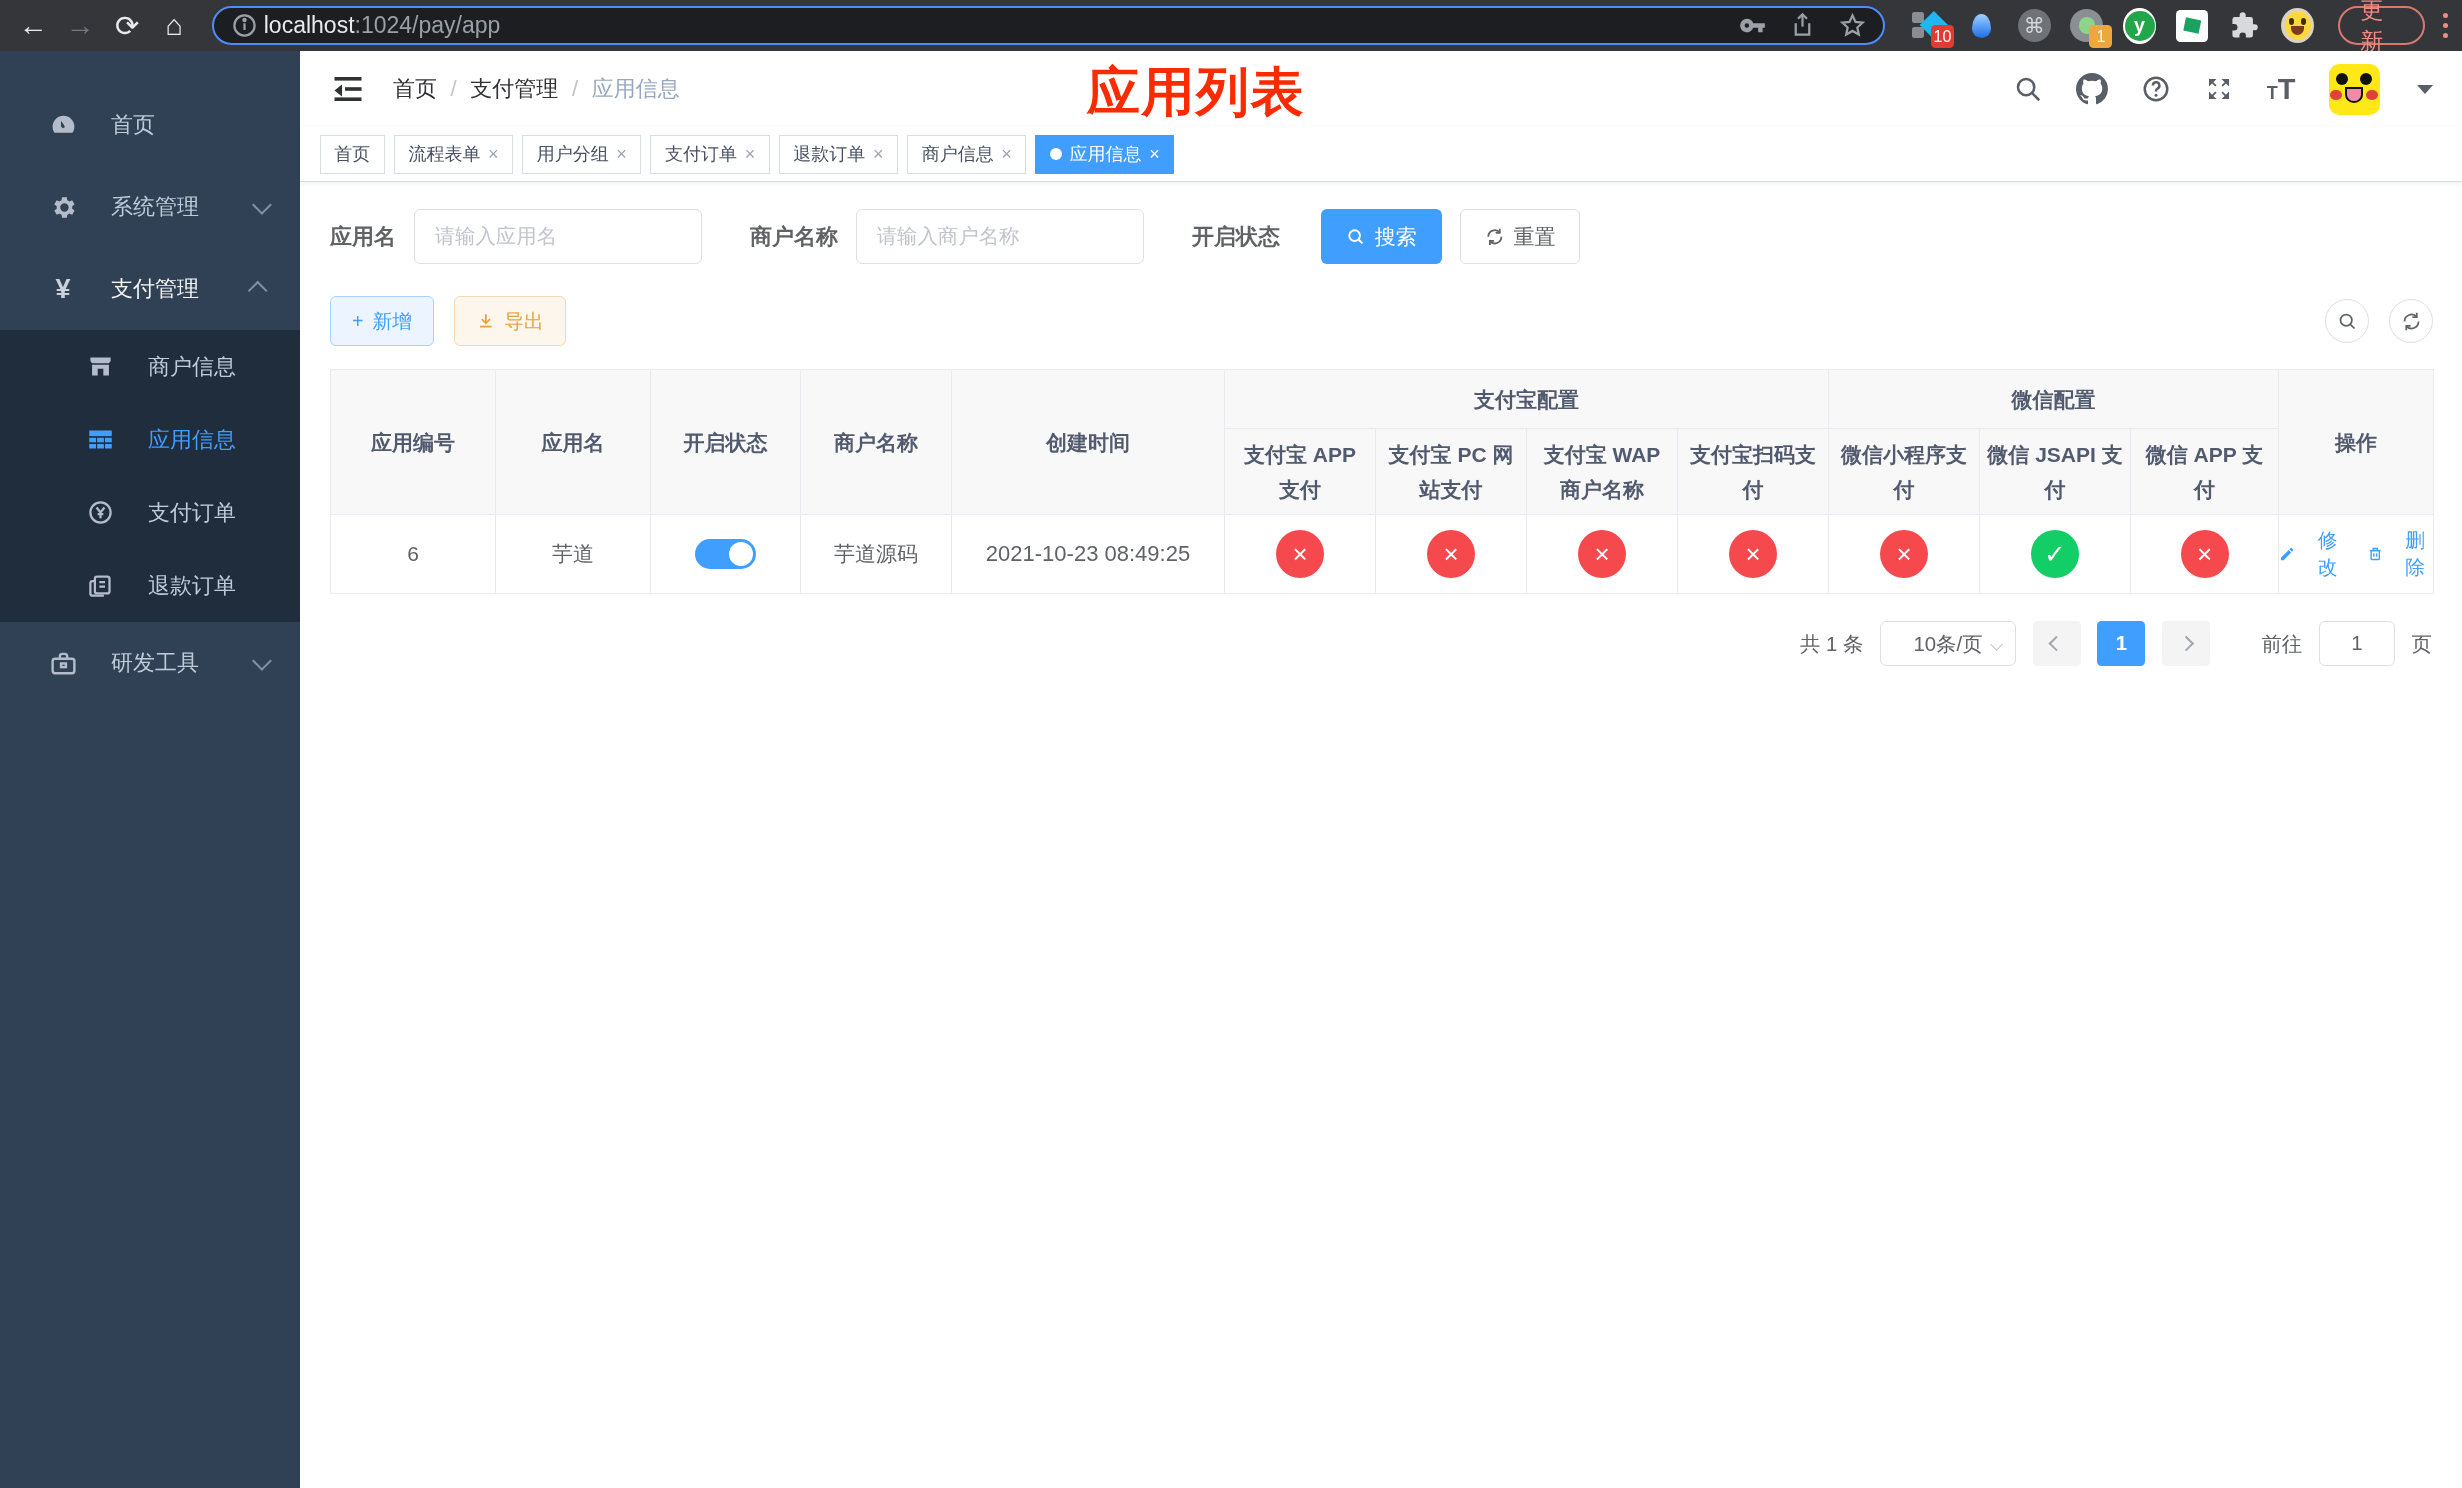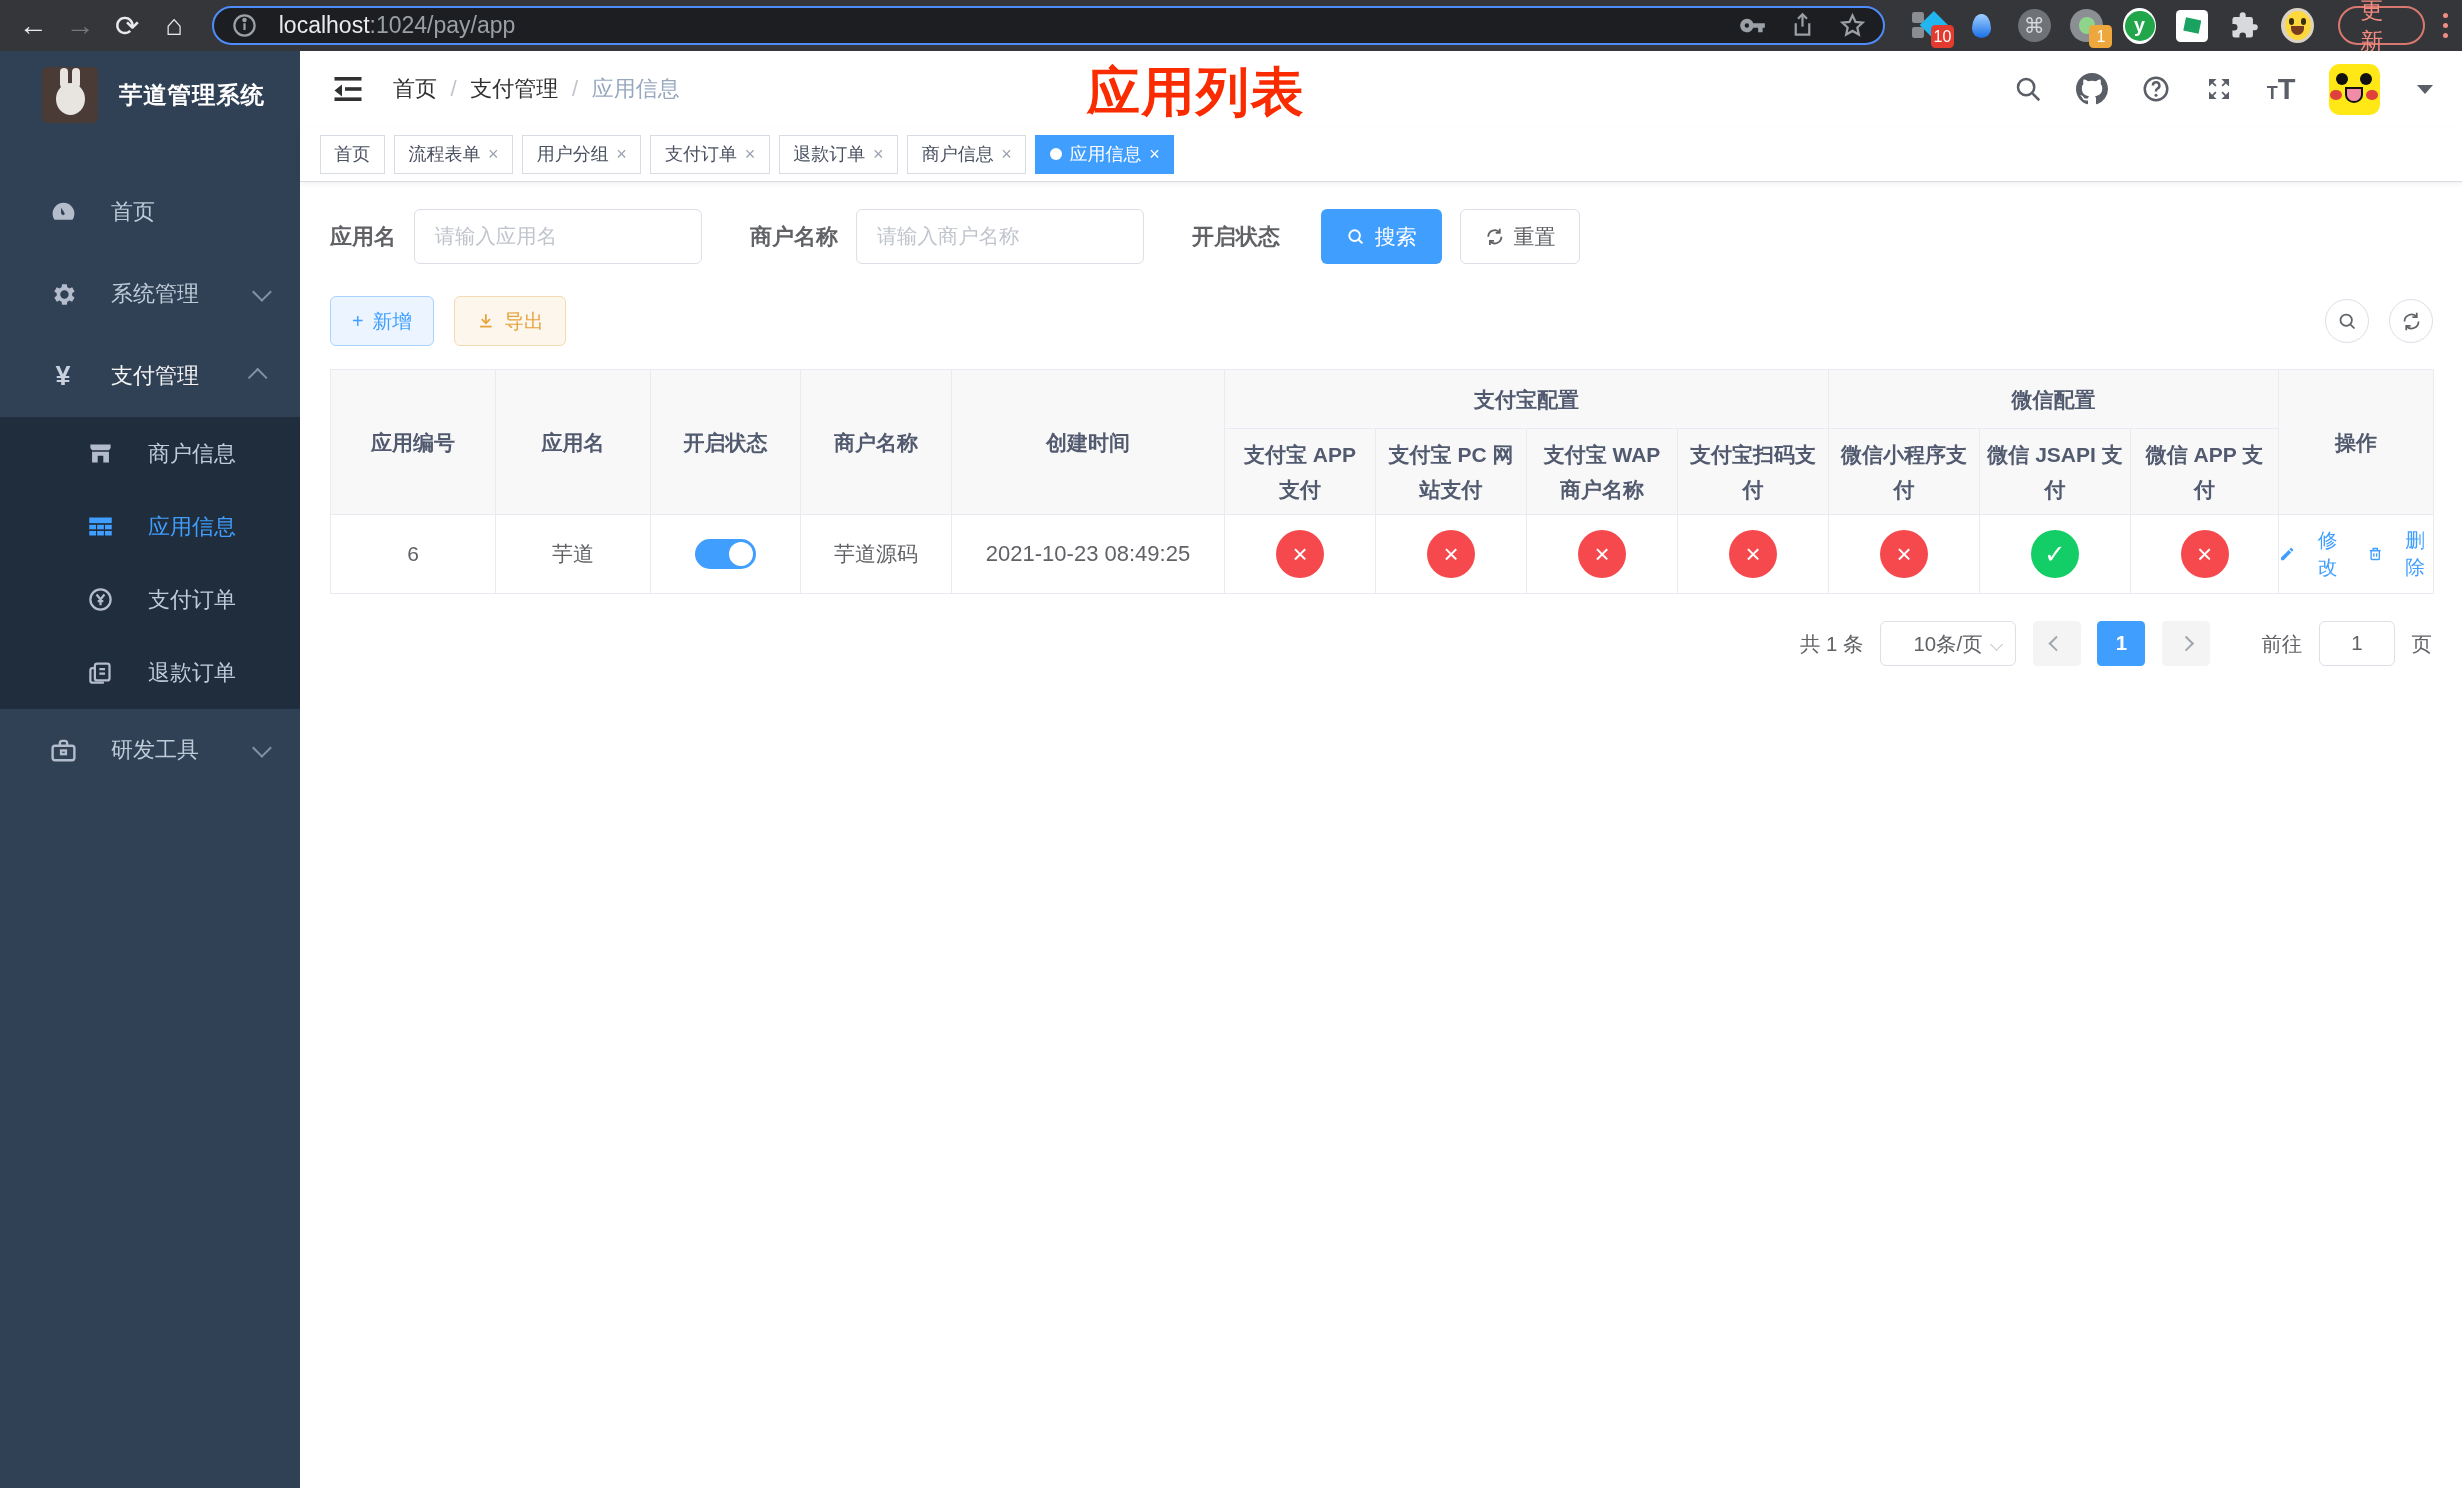--- a/index.html
+++ b/index.html
@@ -3,21 +3,21 @@
 <meta charset="utf-8">
 <style>
   * { margin:0; padding:0; box-sizing:border-box; }
   html,body { width:2462px; height:1489px; overflow:hidden; font-family:"Liberation Sans","DejaVu Sans",sans-serif; background:#fff; }
   .stage { position:relative; width:2462px; height:1489px; }
 
   
   .chrome { position:absolute; top:0; left:0; width:2462px; height:51px; background:#35363a; display:flex; align-items:center; padding:0 13.6px; gap:7.6px; }
   .nav-ic { width:42px; height:42px; display:flex; align-items:center; justify-content:center; color:#e8eaed; font-size:29px; border-radius:50%; }
   .nav-ic.dim { color:#75797e; }
-  .url-pill { height:39px; flex:0 0 1673px; margin-left:10.6px; background:#1d1e21; border:2.3px solid #4e8cf9; border-radius:21px; display:flex; align-items:center; padding:0 16.7px; gap:21px; }
+  .url-pill { height:39px; flex:0 0 1673px; margin-left:10.6px; background:#1d1e21; border:2.3px solid #4e8cf9; border-radius:21px; display:flex; align-items:center; padding:0 16.7px; gap:6px; }
   .url-text { font-size:23px; color:#e8eaed; white-space:nowrap; }
   .url-text .rest { color:#9aa0a6; }
   .pill-right { margin-left:auto; display:flex; align-items:center; gap:23px; }
   .mono-ic { width:27px; height:27px; color:#9aa0a6; }
   .ext-row { display:flex; align-items:center; gap:19.7px; margin-left:19.7px; }
   .ext { position:relative; width:33px; height:33px; display:flex; align-items:center; justify-content:center; }
   .badge { position:absolute; right:-9px; bottom:-6px; min-width:23px; height:23px; border-radius:4.5px; color:#fff; font-size:16px; display:flex; align-items:center; justify-content:center; padding:0 3px; }
   .badge.red { background:#e33b30;margin-top:29px; }
   .badge.orange { background:#eda73c; color:#fff; }
   .sq { width:12px; height:10.6px; background:#8a8d91; border-radius:2.3px; position:absolute; left:0; }
@@ -211,28 +211,20 @@
         <span>更新</span>
       </div>
     <div class="vdots">
         <i></i>
         <i></i>
         <i></i>
       </div>
   </div>
 
   <div class="sidebar">
-    <div class="logo-row">
-      <div class="logo-img">
-          <div class="ear1"></div>
-          <div class="ear2"></div>
-          <div class="head"></div>
-        </div>
-      <div class="logo-title">芋道管理系统</div>
-    </div>
     <div class="menu">
       <div class="m-item">
         <span class="mi-ic">
           <svg width="29" height="29" viewBox="0 0 24 24" fill="#b4bccc">
               <path d="M12 4a9 9 0 0 0-9 9c0 1.9.6 3.6 1.6 5h14.8c1-1.4 1.6-3.1 1.6-5a9 9 0 0 0-9-9zm1 9.5a1.8 1.8 0 0 1-2.6 0c-.7-.7-.4-5.5-.4-5.5s3.7 4.8 3 5.5z"></path>
             </svg>
         </span>
         <span class="lbl">首页</span>
       </div>
       <div class="m-item">

